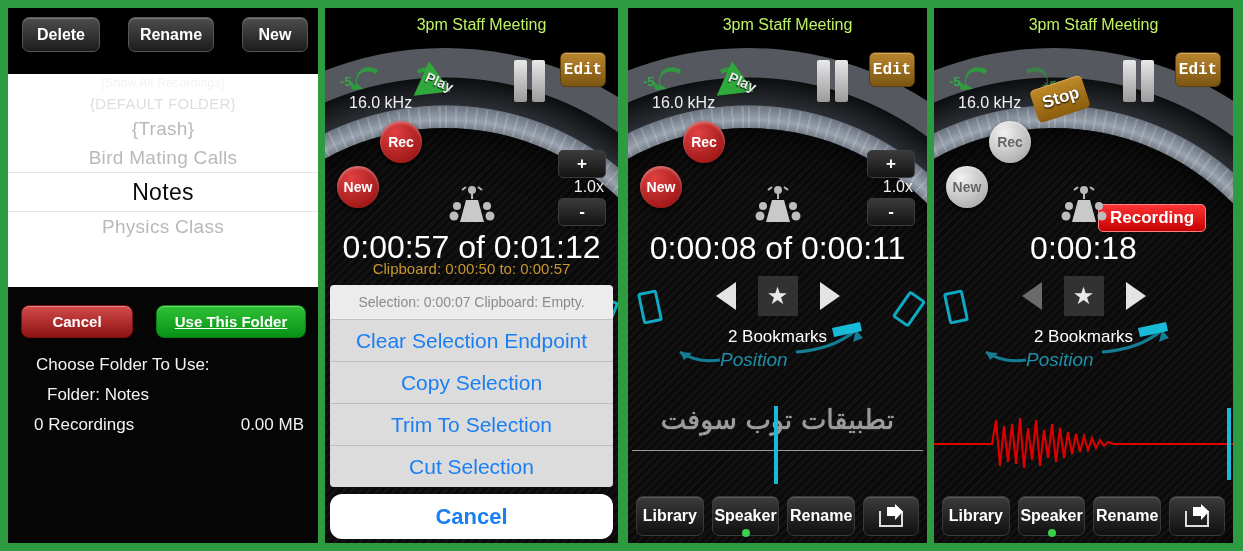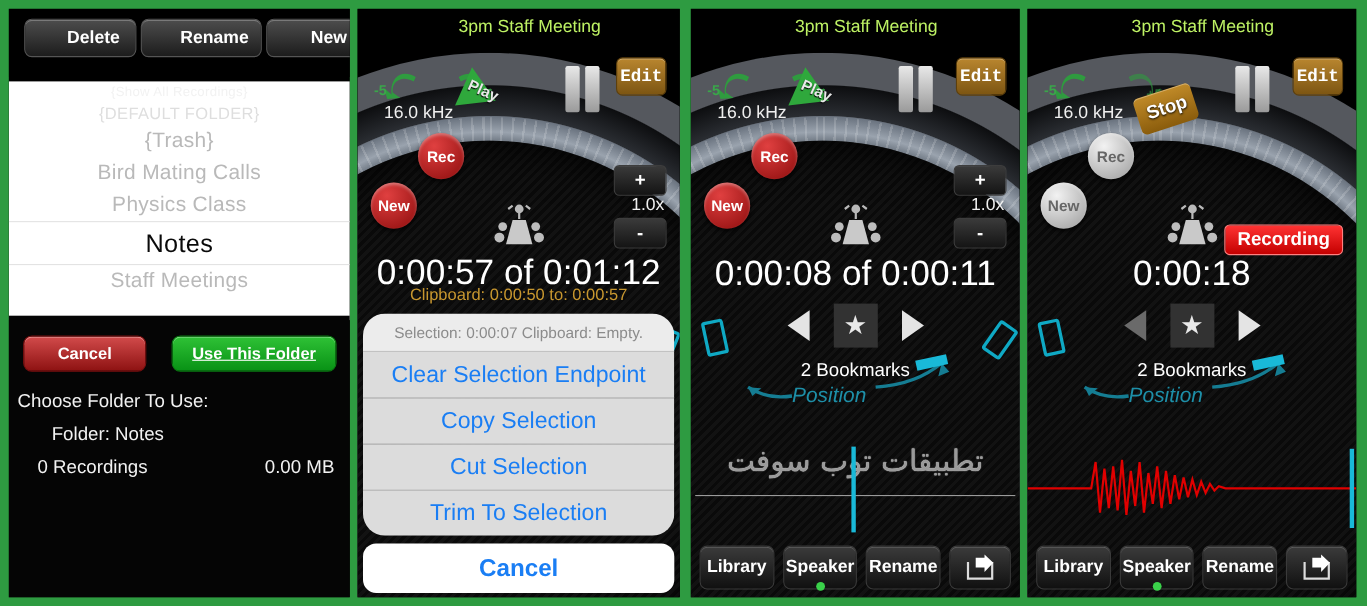--- a/index.html
+++ b/index.html
@@ -12,42 +12,42 @@
   #p1{left:8px;width:310px;}
   #p2{left:325px;width:293px;}
   #p3{left:628px;width:299px;}
   #p4{left:934px;width:299px;}
 
   
   .p1-top{position:absolute;top:0;left:0;right:0;height:62px;background:#000;}
   .navbtn{position:absolute;top:9px;height:33px;border-radius:7px;
     background:linear-gradient(#4d4d4d,#1c1c1c);border:1px solid #555;
     color:#fff;font-size:16px;font-weight:bold;display:flex;align-items:center;
-    justify-content:center;box-shadow:inset 0 1px 0 rgba(255,255,255,.25);padding-left:24px;}
+    justify-content:center;box-shadow:inset 0 1px 0 rgba(255,255,255,.25);}
   .nb-del{left:14px;width:76px;}
   .nb-ren{left:120px;width:84px;}
   .nb-new{left:234px;width:64px;}
 
   .p1-list{position:absolute;top:66px;left:0;right:0;height:217px;background:#fff;}
   .frow{height:29px;display:flex;align-items:center;justify-content:center;
     font-size:19px;color:#b9b9b9;letter-spacing:.3px;}
   .frow.faint1{color:#f2f2f2;font-size:12px;height:18px;}
   .frow.faint2{color:#dedede;font-size:15px;height:22px;}
   .frow.sel{color:#0a0a0a;font-size:23px;height:38px;
     border-top:1px solid #e3e3e3;border-bottom:1px solid #e3e3e3;}
 
   .p1-bot{position:absolute;top:279px;left:0;right:0;bottom:0;background:#050505;}
   .actbtn{position:absolute;top:18px;height:31px;border-radius:8px;color:#fff;
     font-size:15px;font-weight:bold;display:flex;align-items:center;
     justify-content:center;box-shadow:inset 0 1px 0 rgba(255,255,255,.35);}
   .btn-cancel{left:13px;width:110px;background:linear-gradient(#d24b4b,#8e1212);
     border:1px solid #7a0f0f;}
   .btn-use{left:148px;width:148px;background:linear-gradient(#2fc236,#089215);
     border:1px solid #0a7a12;text-decoration:underline;}
-  .p1-label{position:absolute;left:8px;color:#f2f2f2;font-size:17px;}
+  .p1-label{position:absolute;left:28px;color:#f2f2f2;font-size:17px;}
   .l1{top:68px;} .l2{top:98px;left:26px;margin-left:13px;} .l3{top:128px;left:26px;}
   .l4{top:128px;right:14px;left:auto;}
 
   
   .phone{position:absolute;inset:0;background:#000;overflow:hidden;}
   .ptitle{position:absolute;top:8px;left:0;right:0;text-align:center;
     color:#bef264;font-size:16px;padding-left:20px;}
 
   .dial{position:absolute;width:660px;height:660px;left:-210px;top:40px;
     border-radius:50%;
@@ -147,40 +147,40 @@
   .tb{flex:1;height:38px;border-radius:7px;background:linear-gradient(#3b3b3b,#101010);
     border:1px solid #3a3a3a;color:#fff;font-size:16px;font-weight:bold;
     display:flex;align-items:center;justify-content:center;position:relative;
     box-shadow:inset 0 1px 0 rgba(255,255,255,.18);}
   .greendot{position:absolute;bottom:-2px;left:50%;transform:translateX(-50%);
     width:8px;height:8px;border-radius:50%;background:#3ad14a;}
   .tb-share{flex:0 0 54px;}
 
   
   .sheet{position:absolute;left:5px;right:5px;bottom:4px;}
-  .sheet-grp{border-radius:20px;overflow:hidden;}
+  .sheet-grp{border-radius:4px;overflow:hidden;}
   .sh-head{background:#ececec;height:34px;display:flex;align-items:center;
     justify-content:center;color:#8b8b8b;font-size:14px;
     border-bottom:1px solid #c2c2c2;}
   .sh-item{background:#dcdcdc;height:41px;display:flex;align-items:center;
     justify-content:center;color:#1a7ef4;font-size:21px;
     border-bottom:1px solid #bdbdbd;}
   .sh-item:last-child{border-bottom:none;}
   .sh-cancel{margin-top:7px;background:#fff;height:45px;border-radius:12px;
     display:flex;align-items:center;justify-content:center;color:#1a7ef4;
     font-size:22px;font-weight:bold;}
 
   .badge{position:absolute;border-radius:5px;color:#fff;font-weight:bold;
     display:flex;align-items:center;justify-content:center;}
   .b-skip{right:10px;top:157px;width:137px;height:25px;font-size:16px;
     background:linear-gradient(#8e1515,#4d0707);border:1px solid #b33;gap:8px;}
   .b-skip .dot{width:14px;height:14px;border-radius:50%;
     background:radial-gradient(circle at 40% 35%,#7a1616,#2a0303);
     border:1px solid #c04a4a;}
-  .b-rec{right:12px;top:196px;width:106px;height:26px;font-size:17px;
+  .b-rec{right:27px;top:196px;width:106px;height:26px;font-size:17px;
     background:linear-gradient(#f33,#c40000);border:1px solid #ff8080;}
 
   .wave{position:absolute;left:0;right:0;}
 </style>
 </head>
 <body>
 
 <div class="stage">
 
   <div class="panel" id="p1">
@@ -188,23 +188,22 @@
       <div class="navbtn nb-del">Delete</div>
       <div class="navbtn nb-ren">Rename</div>
       <div class="navbtn nb-new">New</div>
     </div>
 
     <div class="p1-list">
       <div class="frow faint1">{Show All Recordings}</div>
       <div class="frow faint2">{DEFAULT FOLDER}</div>
       <div class="frow">{Trash}</div>
       <div class="frow">Bird Mating Calls</div>
+      <div class="frow sel">Notes</div>
       <div class="frow">Physics Class</div>
-      <div class="frow sel">Notes</div>
-      <div class="frow">Staff Meetings</div>
     </div>
 
     <div class="p1-bot">
       <div class="actbtn btn-cancel">Cancel</div>
       <div class="actbtn btn-use">Use This Folder</div>
       <div class="p1-label l1">Choose Folder To Use:</div>
       <div class="p1-label l2">Folder: Notes</div>
       <div class="p1-label l3">0 Recordings</div>
       <div class="p1-label l4">0.00 MB</div>
     </div>
@@ -262,22 +261,22 @@
       <div class="selline" style="top:252px">Clipboard:  0:00:50 to:  0:00:57</div>
 
       <div class="flag" style="right:4px;top:290px;transform:rotate(22deg);"></div>
     </div>
 
     <div class="sheet">
       <div class="sheet-grp">
         <div class="sh-head">Selection:  0:00:07   Clipboard: Empty.</div>
         <div class="sh-item">Clear Selection Endpoint</div>
         <div class="sh-item">Copy Selection</div>
+        <div class="sh-item">Trim To Selection</div>
         <div class="sh-item">Cut Selection</div>
-        <div class="sh-item">Trim To Selection</div>
       </div>
       <div class="sh-cancel">Cancel</div>
     </div>
   </div>
 
   <div class="panel" id="p3">
     <div class="phone">
       <div class="dial"></div>
       <div class="dial-in"></div>
 

